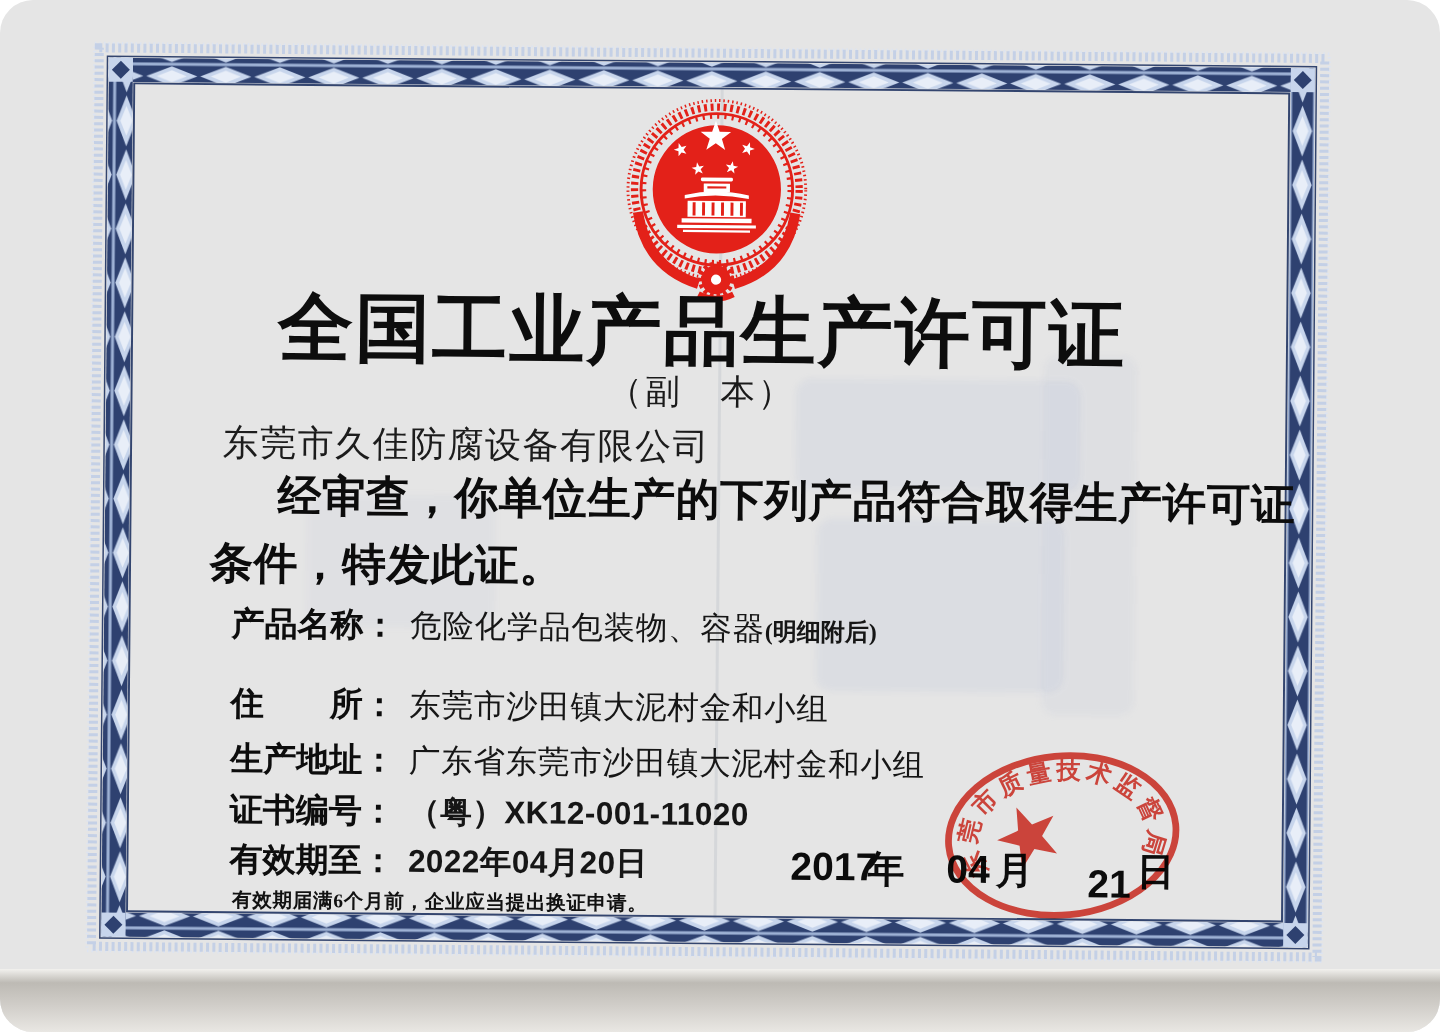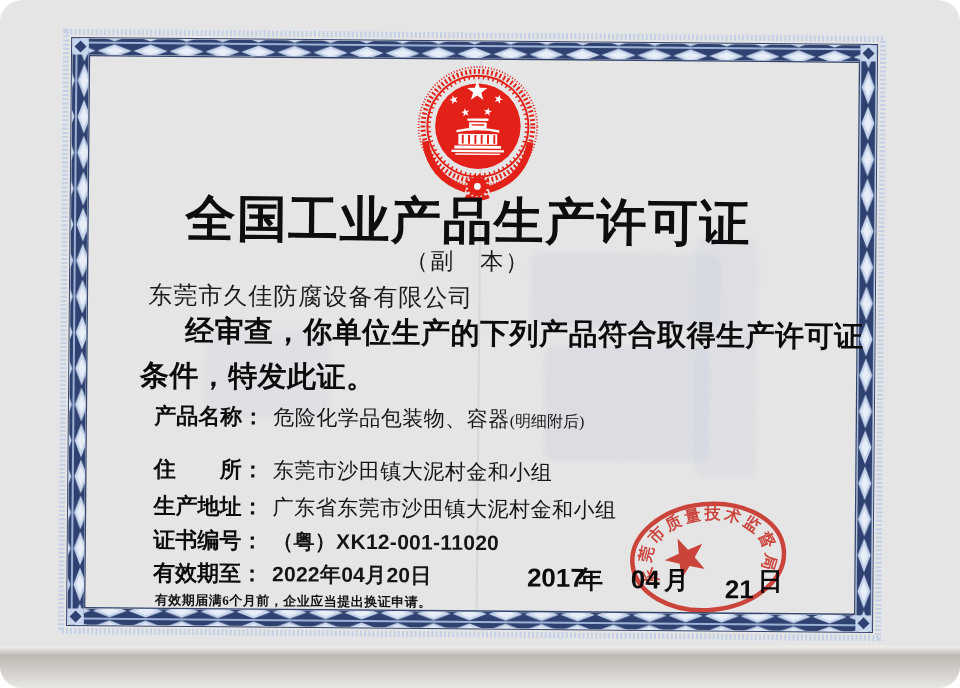--- a/index.html
+++ b/index.html
@@ -38,21 +38,21 @@
   .company {
     position:absolute; left:148px; top:282px; font-size:24px; color:#1c1c1c; letter-spacing:1px;
   }
   .stmt1 { position:absolute; left:185px; top:314px; font-size:29px; font-weight:800; color:#0c0c0c; letter-spacing:.5px; white-space:nowrap; }
   .stmt2 { position:absolute; left:140px; top:359px; font-size:29px; font-weight:800; color:#0c0c0c; letter-spacing:.5px; }
 
   .frow { position:absolute; left:155px; white-space:nowrap; }
   .flabel { display:inline-block; width:115px; font-size:22px; font-weight:800; color:#0d0d0d; }
   .fvalue { font-size:21px; color:#161616; letter-spacing:.5px; }
   .fvalue.bold-num { font-family:"Liberation Sans", sans-serif; font-weight:bold; letter-spacing:.3px; }
-  .fsuffix { font-size:16px; color:#161616; }
+  .fsuffix { font-size:16px; color:#161616;font-weight:bold; }
   .row-product  { top:404px; }
   .row-resid    { top:457px; }
   .row-prodaddr { top:494px; }
   .row-certno   { top:528px; }
   .row-valid    { top:561px; }
   .note { position:absolute; left:157px; top:594px; font-size:13px; font-weight:800; color:#111; letter-spacing:.5px; }
 
   .dnum { position:absolute; font-family:"Liberation Sans", sans-serif; font-weight:bold; font-size:26px; color:#0c0c0c; }
   .dlab { position:absolute; font-size:25px; font-weight:800; color:#0c0c0c; }
   .d-year  { left:529px; top:562px; } .d-yearl { left:580px; top:562px; }

